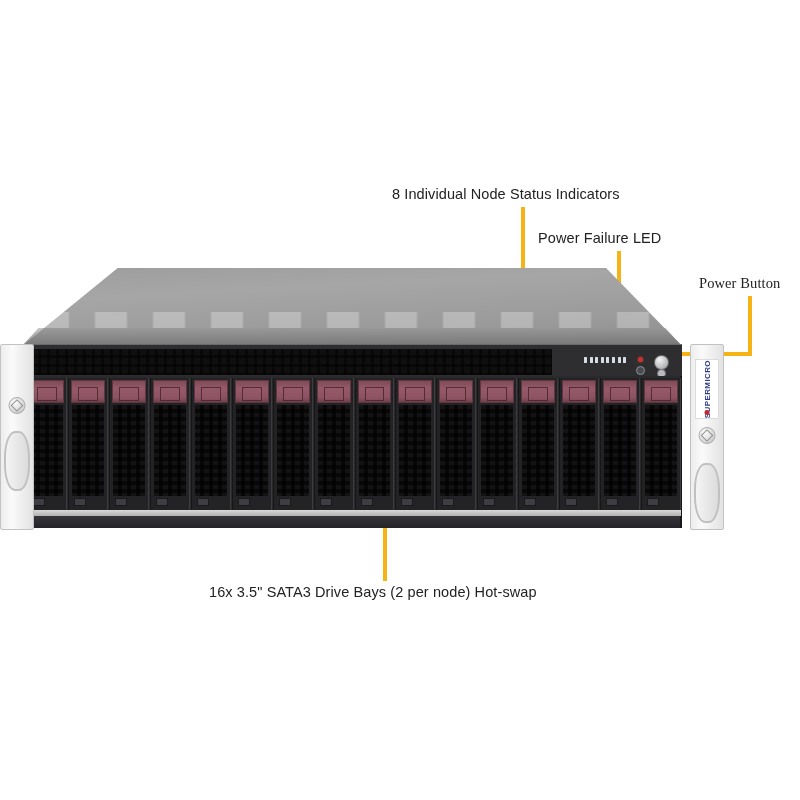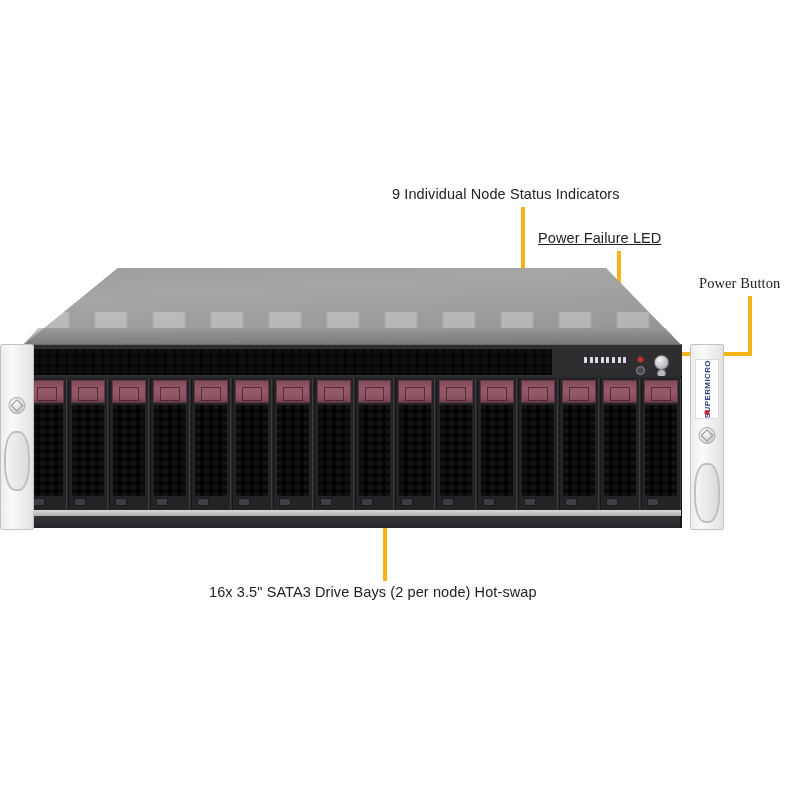--- a/index.html
+++ b/index.html
@@ -20,21 +20,21 @@
   
   .callout-label {
     position: absolute;
     font-size: 14.5px;
     line-height: 1.15;
     color: #222222;
     white-space: nowrap;
     letter-spacing: 0.1px;
   }
   #label-node-status { left: 392px; top: 186px; }
-  #label-power-failure { left: 538px; top: 230px; text-decoration: underline; }
+  #label-power-failure { left: 538px; top: 230px; }
   #label-power-button { left: 699px; top: 275px; font-family: Liberation Serif, serif; }
   #label-drive-bays { left: 209px; top: 584px; }
 
   
   .leader {
     position: absolute;
     background: #f5b316;
   }
   .leader-v { width: 4px; }
   .leader-h { height: 4px; }
@@ -366,21 +366,21 @@
     transform: translateX(-50%);
     width: 5px;
     height: 5px;
     border-radius: 50%;
     background: #c1272d;
   }
 </style>
 </head>
 <body>
 
-<div class="callout-label" id="label-node-status">9 Individual Node Status Indicators</div>
+<div class="callout-label" id="label-node-status">8 Individual Node Status Indicators</div>
 
 <div class="callout-label" id="label-power-failure">Power Failure LED</div>
 
 <div class="callout-label" id="label-power-button">Power Button</div>
 
 <div class="callout-label" id="label-drive-bays">16x 3.5" SATA3 Drive Bays (2 per node) Hot-swap</div>
 
 <div class="leader leader-v" id="leader-node-v"></div>
 <div class="leader leader-h" id="leader-node-h"></div>
 

